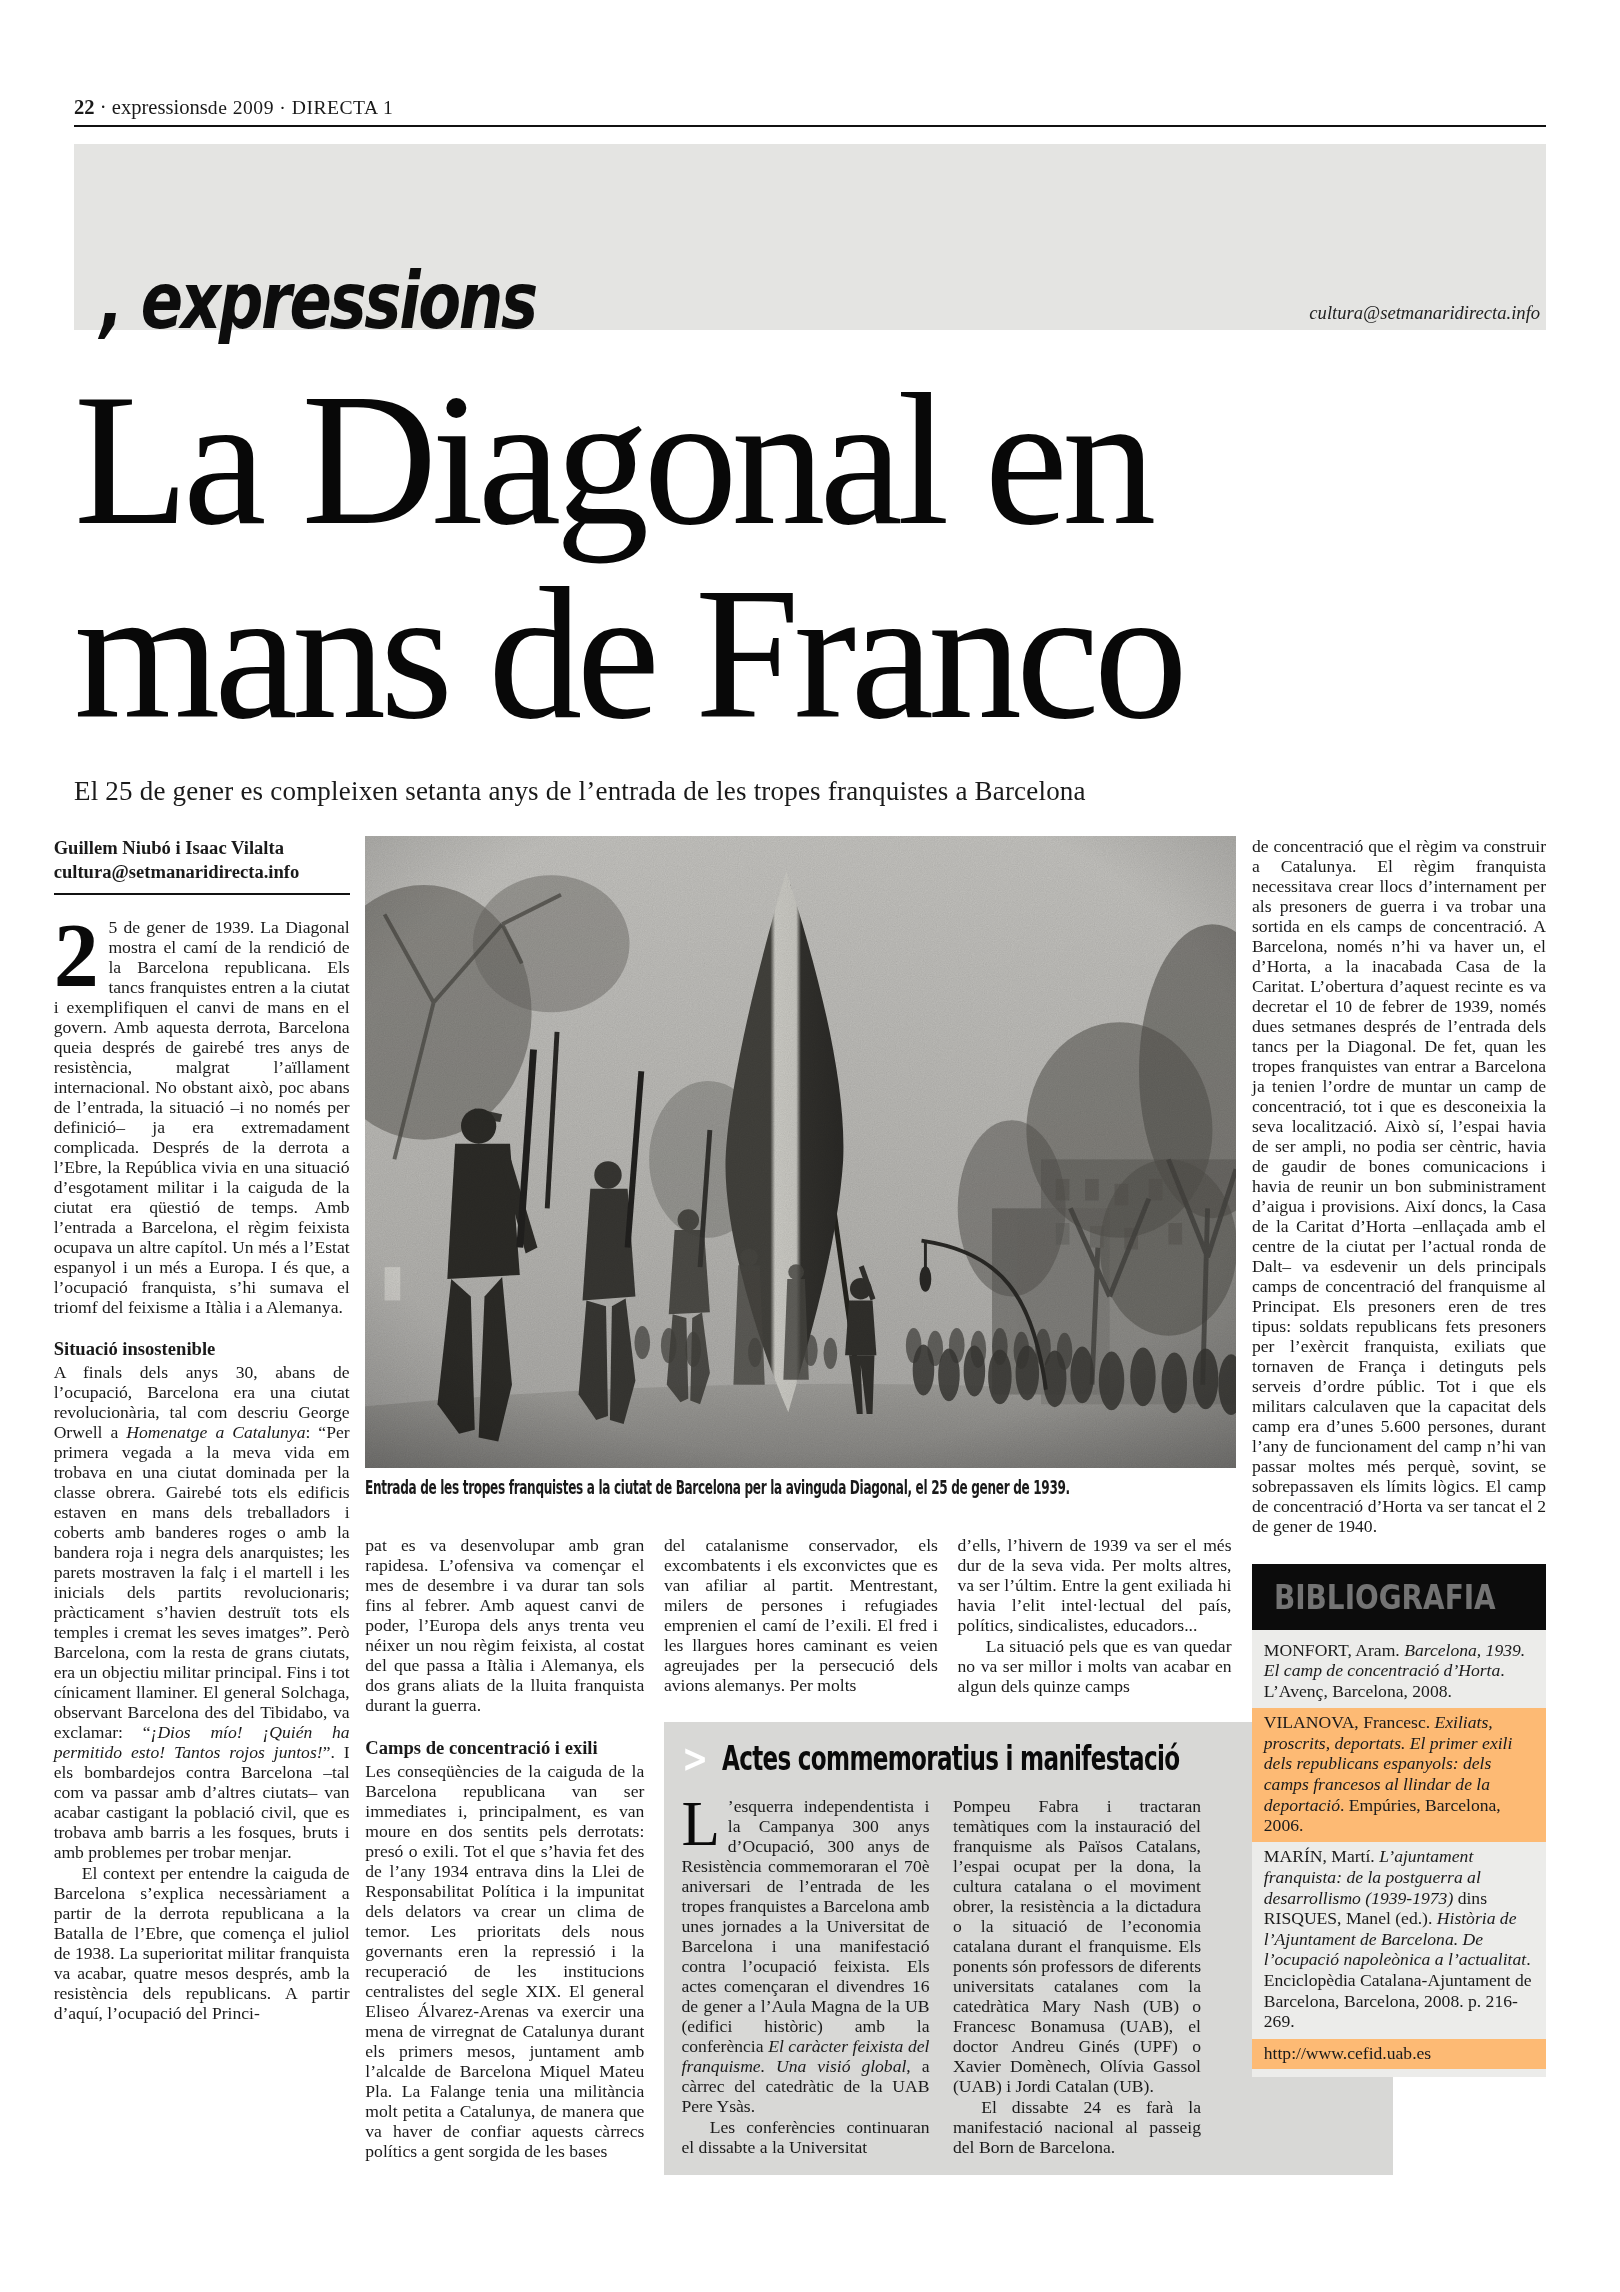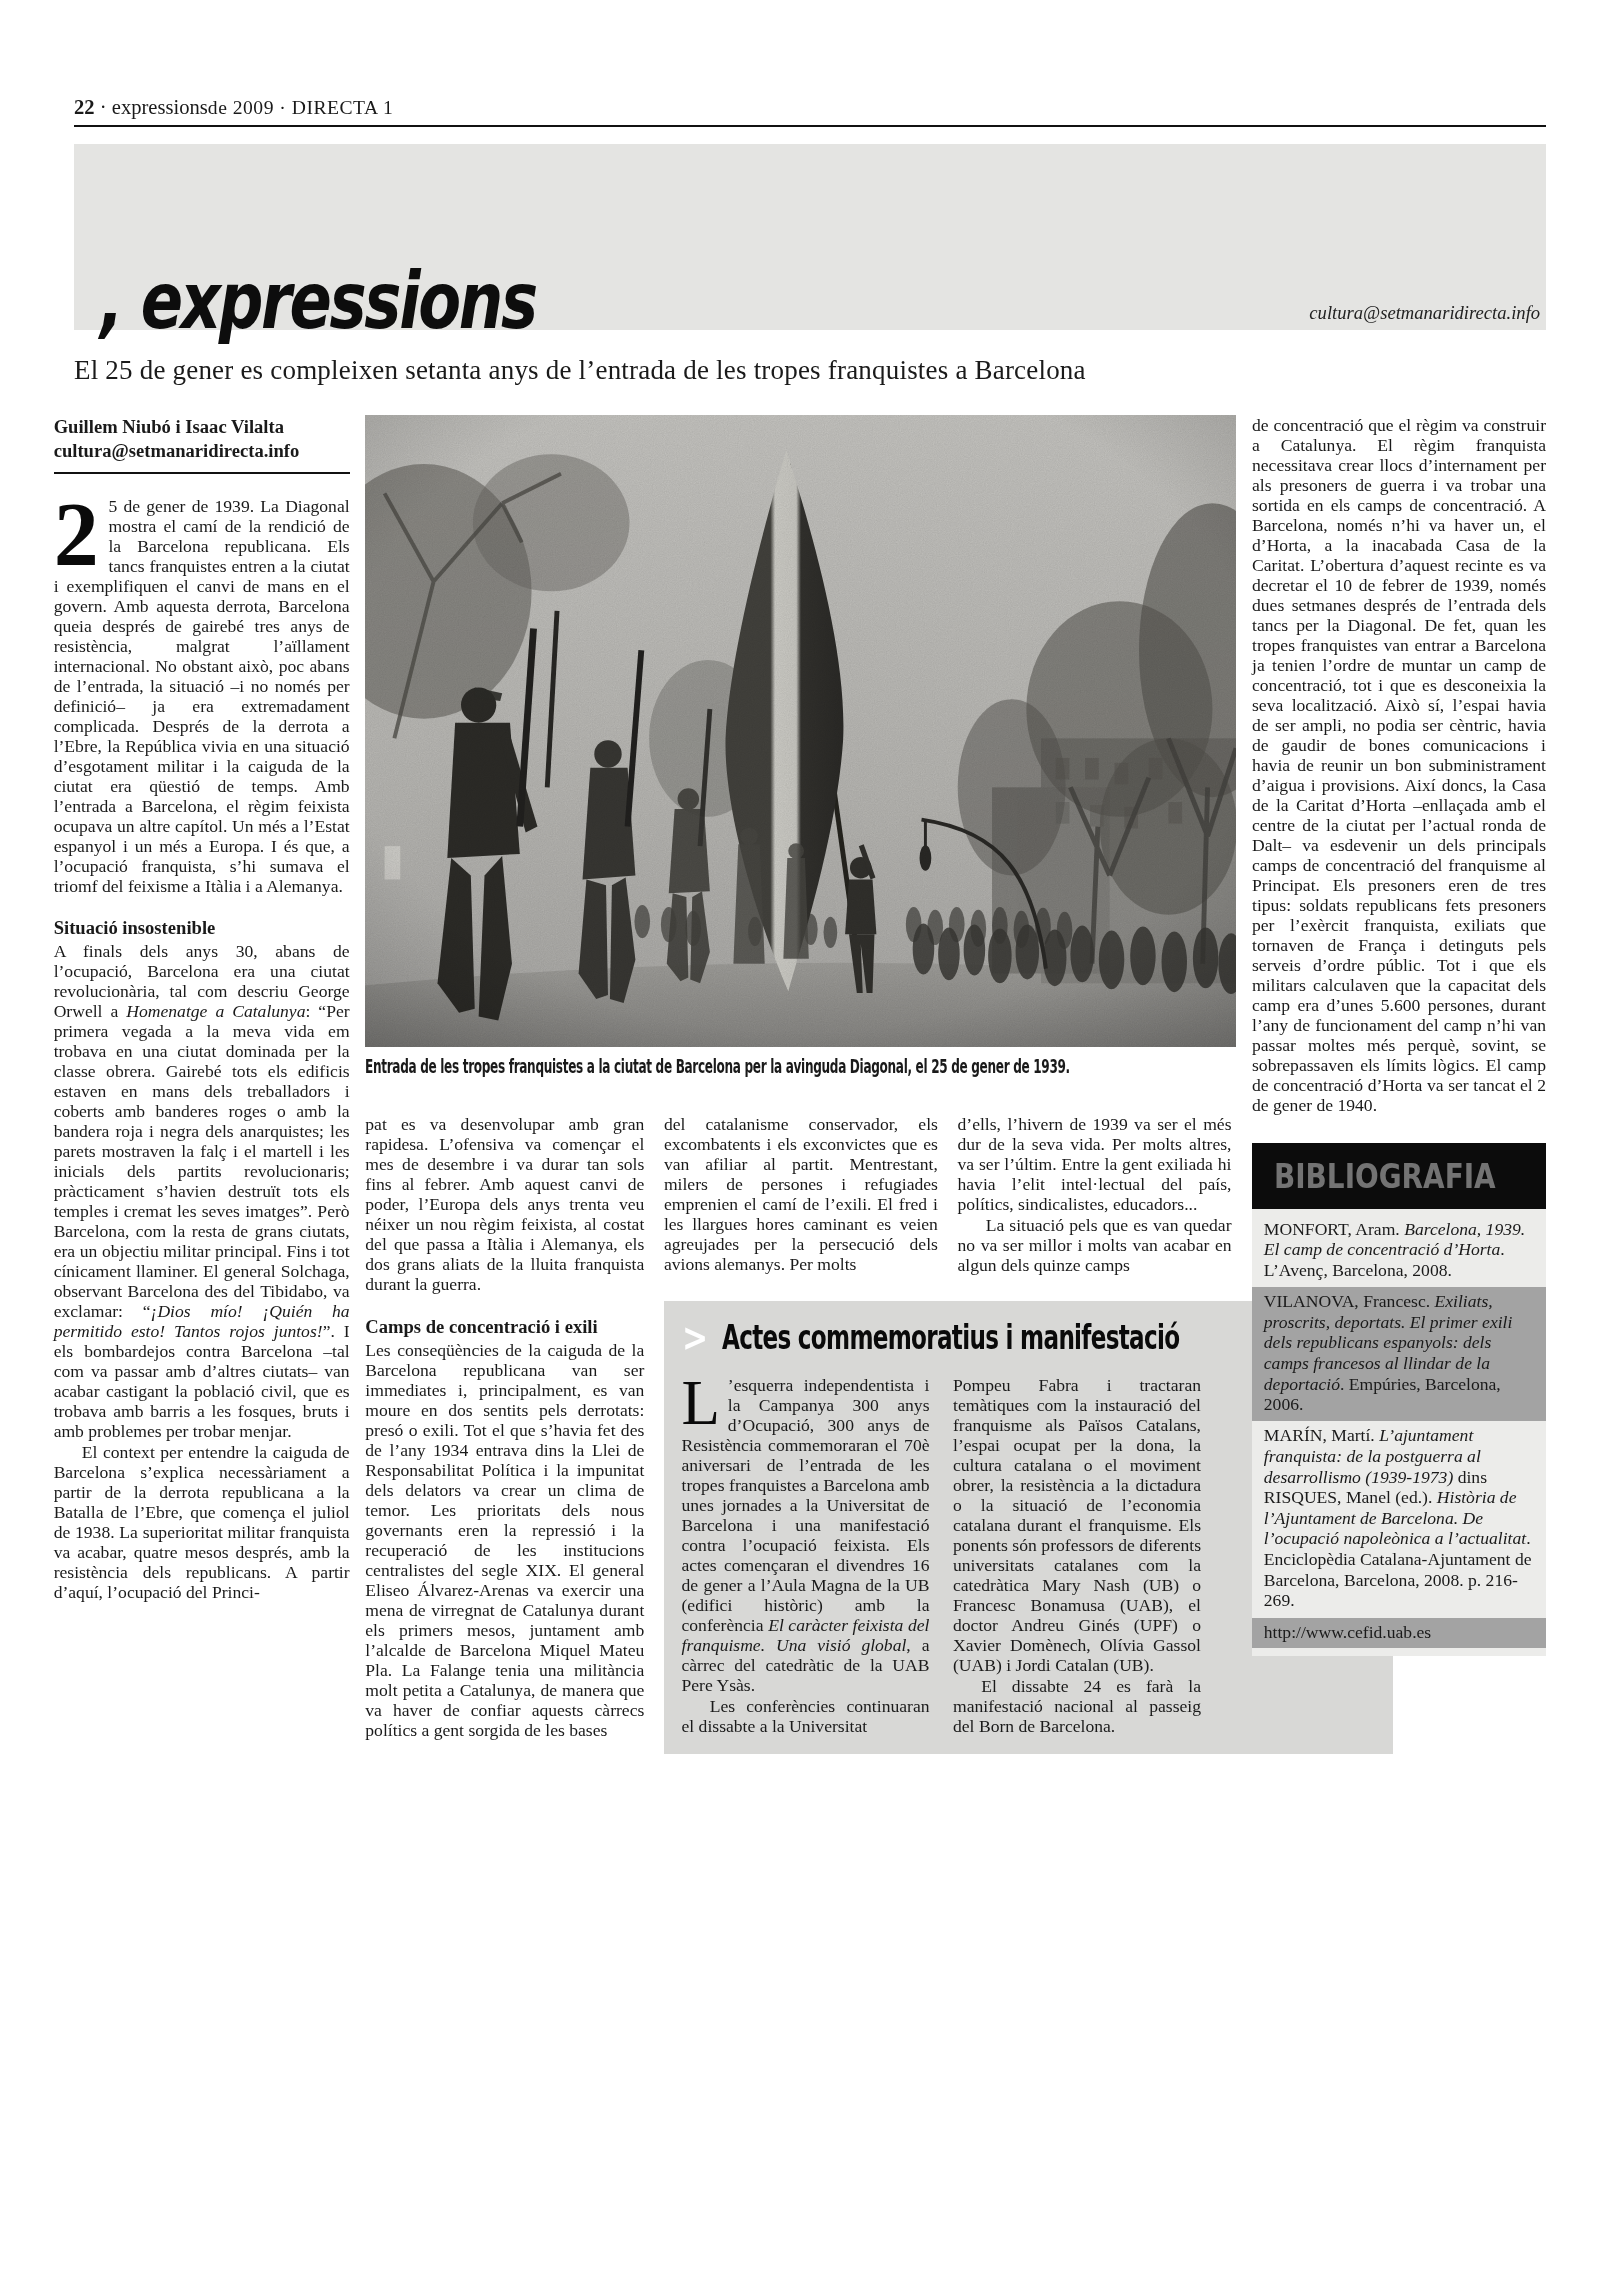--- a/index.html
+++ b/index.html
@@ -76,21 +76,21 @@
 
   
   .bib { margin-top:27.4px; }
   .bib-head { background:#0c0c0c; color:#737373; height:66px; display:flex; align-items:center;
     padding-left:22px; }
   .bib-head span { font-family:"DejaVu Sans", sans-serif; font-weight:bold; font-size:34px;
     letter-spacing:0; transform:scaleX(.82); transform-origin:left center; white-space:nowrap; }
   .bib-body { background:#ececea; padding:5.9px 0 7.8px 0; }
   .bib-body p { font-size:17.6px; line-height:20.6px; padding:3.9px 13.7px 5.9px 11.8px;
     text-align:left; }
-  .bib-body p.shade { background:#a3a3a3; }
+  .bib-body p.shade { background:#fdba74; }
   .bib-url { font-family:"Liberation Serif", serif; }
 </style>
 </head>
 <body>
 
 <div class="page">
   <div class="inner">
 
     <div class="pageheader">
       <div>
@@ -98,20 +98,21 @@
         <span>· expressions</span>
       </div>
       <div class="right">de 2009   ·   DIRECTA 1</div>
     </div>
 
     <div class="banner">
       <div class="banner-title">, expressions</div>
       <div class="banner-email">cultura@setmanaridirecta.info</div>
     </div>
 
+    <h1 class="headline"><span>La Diagonal en</span><br><span>mans de Franco</span></h1>
     <div class="subhead">El 25 de gener es compleixen setanta anys de l’entrada de les tropes franquistes a Barcelona</div>
 
     <div class="main">
 
       <div class="colL bodytext">
         <div class="byline">
           <div>Guillem Niubó i Isaac Vilalta</div>
           <div class="bmail">cultura@setmanaridirecta.info</div>
         </div>
         <p><span class="dropcap">2</span><span>5 de gener de 1939. La Diagonal mostra el camí de la rendició de la Barcelona republicana. Els tancs franquistes entren a la ciutat i exemplifiquen el canvi de mans en el govern. Amb aquesta derrota, Barcelona queia després de gairebé tres anys de resistència, malgrat l’aïllament internacional. No obstant això, poc abans de l’entrada, la situació –i no només per definició– ja era extremadament complicada. Després de la derrota a l’Ebre, la República vivia en una situació d’esgotament militar i la caiguda de la ciutat era qüestió de temps. Amb l’entrada a Barcelona, el règim feixista ocupava un altre capítol. Un més a l’Estat espanyol i un més a Europa. I és que, a l’ocupació franquista, s’hi sumava el triomf del feixisme a Itàlia i a Alemanya.</span></p>

